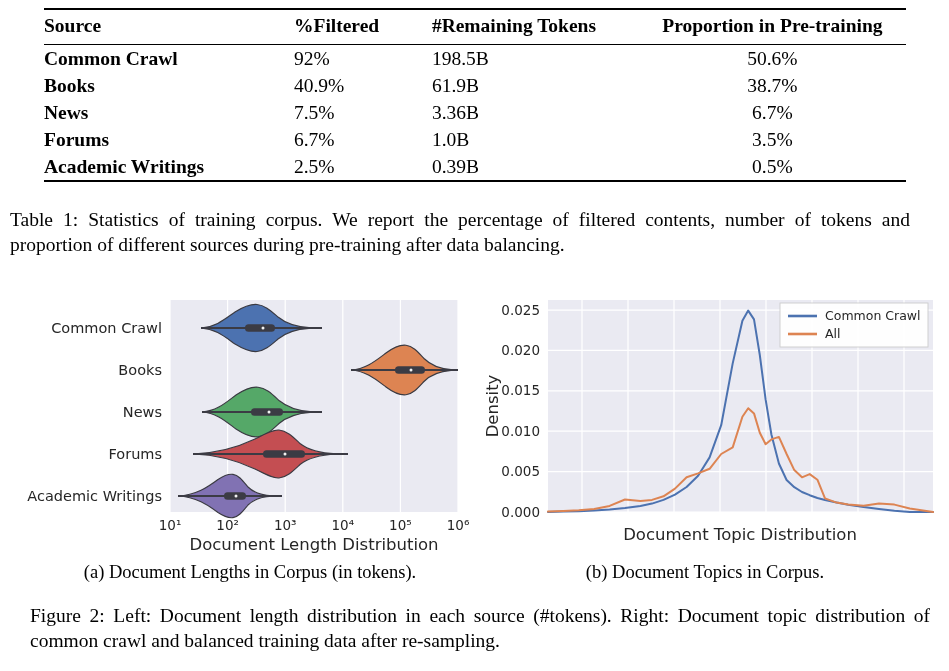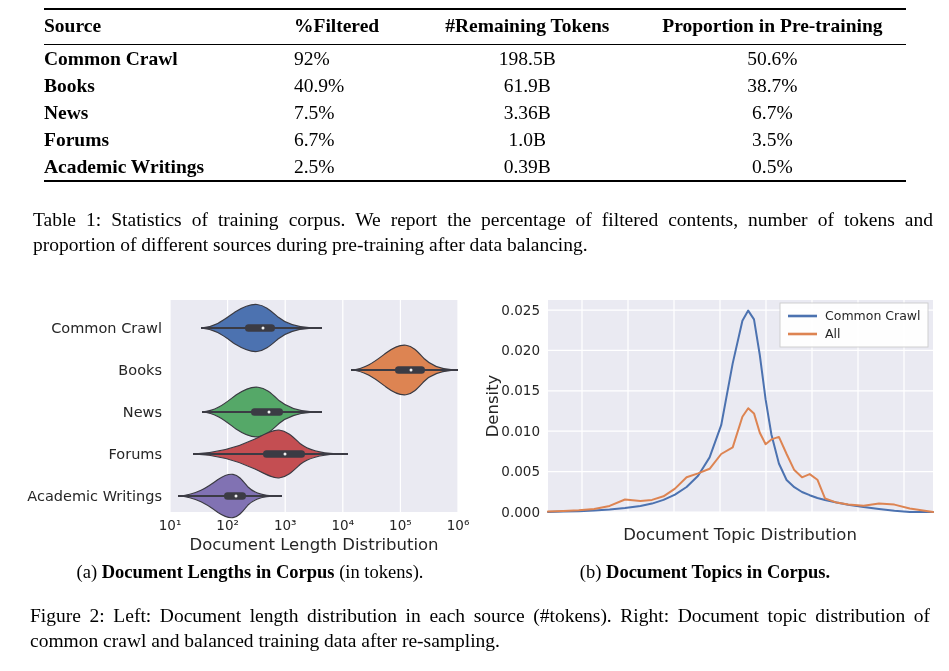--- a/index.html
+++ b/index.html
@@ -32,46 +32,46 @@
     font-weight: bold;
     padding: 5px 0 7px 0;
     white-space: nowrap;
   }
   table.stats tbody td {
     padding: 2.5px 0 2.5px 0;
     white-space: nowrap;
   }
   .col-source  { text-align: left;  width: 29%; margin-left: 33px; }
   .col-filt    { text-align: left; width: 16%; padding-right: 22px !important; }
-  .col-tok     { text-align: center; width: 24%; padding-right: 16px !important; }
+  .col-tok     { text-align: left; width: 24%; padding-right: 16px !important; }
   .col-prop    { text-align: center; width: 31%; }
   td.col-source { font-weight: bold; }
   .rule-top    { border-top: 2.6px solid #000; }
   .rule-mid    { border-top: 1.1px solid #000; }
   .rule-bot    { border-bottom: 2.6px solid #000; }
 
   
   .caption {
     position: absolute;
     font-size: 19.5px;
     line-height: 1.28;
     text-align: justify;
   }
-  #table-caption { left: 33px; top: 208px; width: 900px; }
+  #table-caption { left: 10px; top: 208px; width: 900px; }
   #figure-caption { left: 30px; top: 604px; width: 900px; }
 
   .subcaption {
     position: absolute;
     font-size: 18.5px;
     text-align: center;
     white-space: nowrap;
   }
   #subcap-a { left: 25px; top: 562px; width: 450px; }
   #subcap-b { left: 480px; top: 562px; width: 450px; }
-  .subcaption b { font-weight: bold; }
+  .subcaption b { font-weight: normal; }
 
   
   .figure {
     position: absolute;
     font-family: "DejaVu Sans", "Liberation Sans", sans-serif;
   }
   #fig-left  { left: 20px;  top: 288px; width: 450px; height: 265px; }
   #fig-right { left: 480px; top: 288px; width: 455px; height: 265px; }
 
   .axes-bg { fill: #EAEAF2; }

